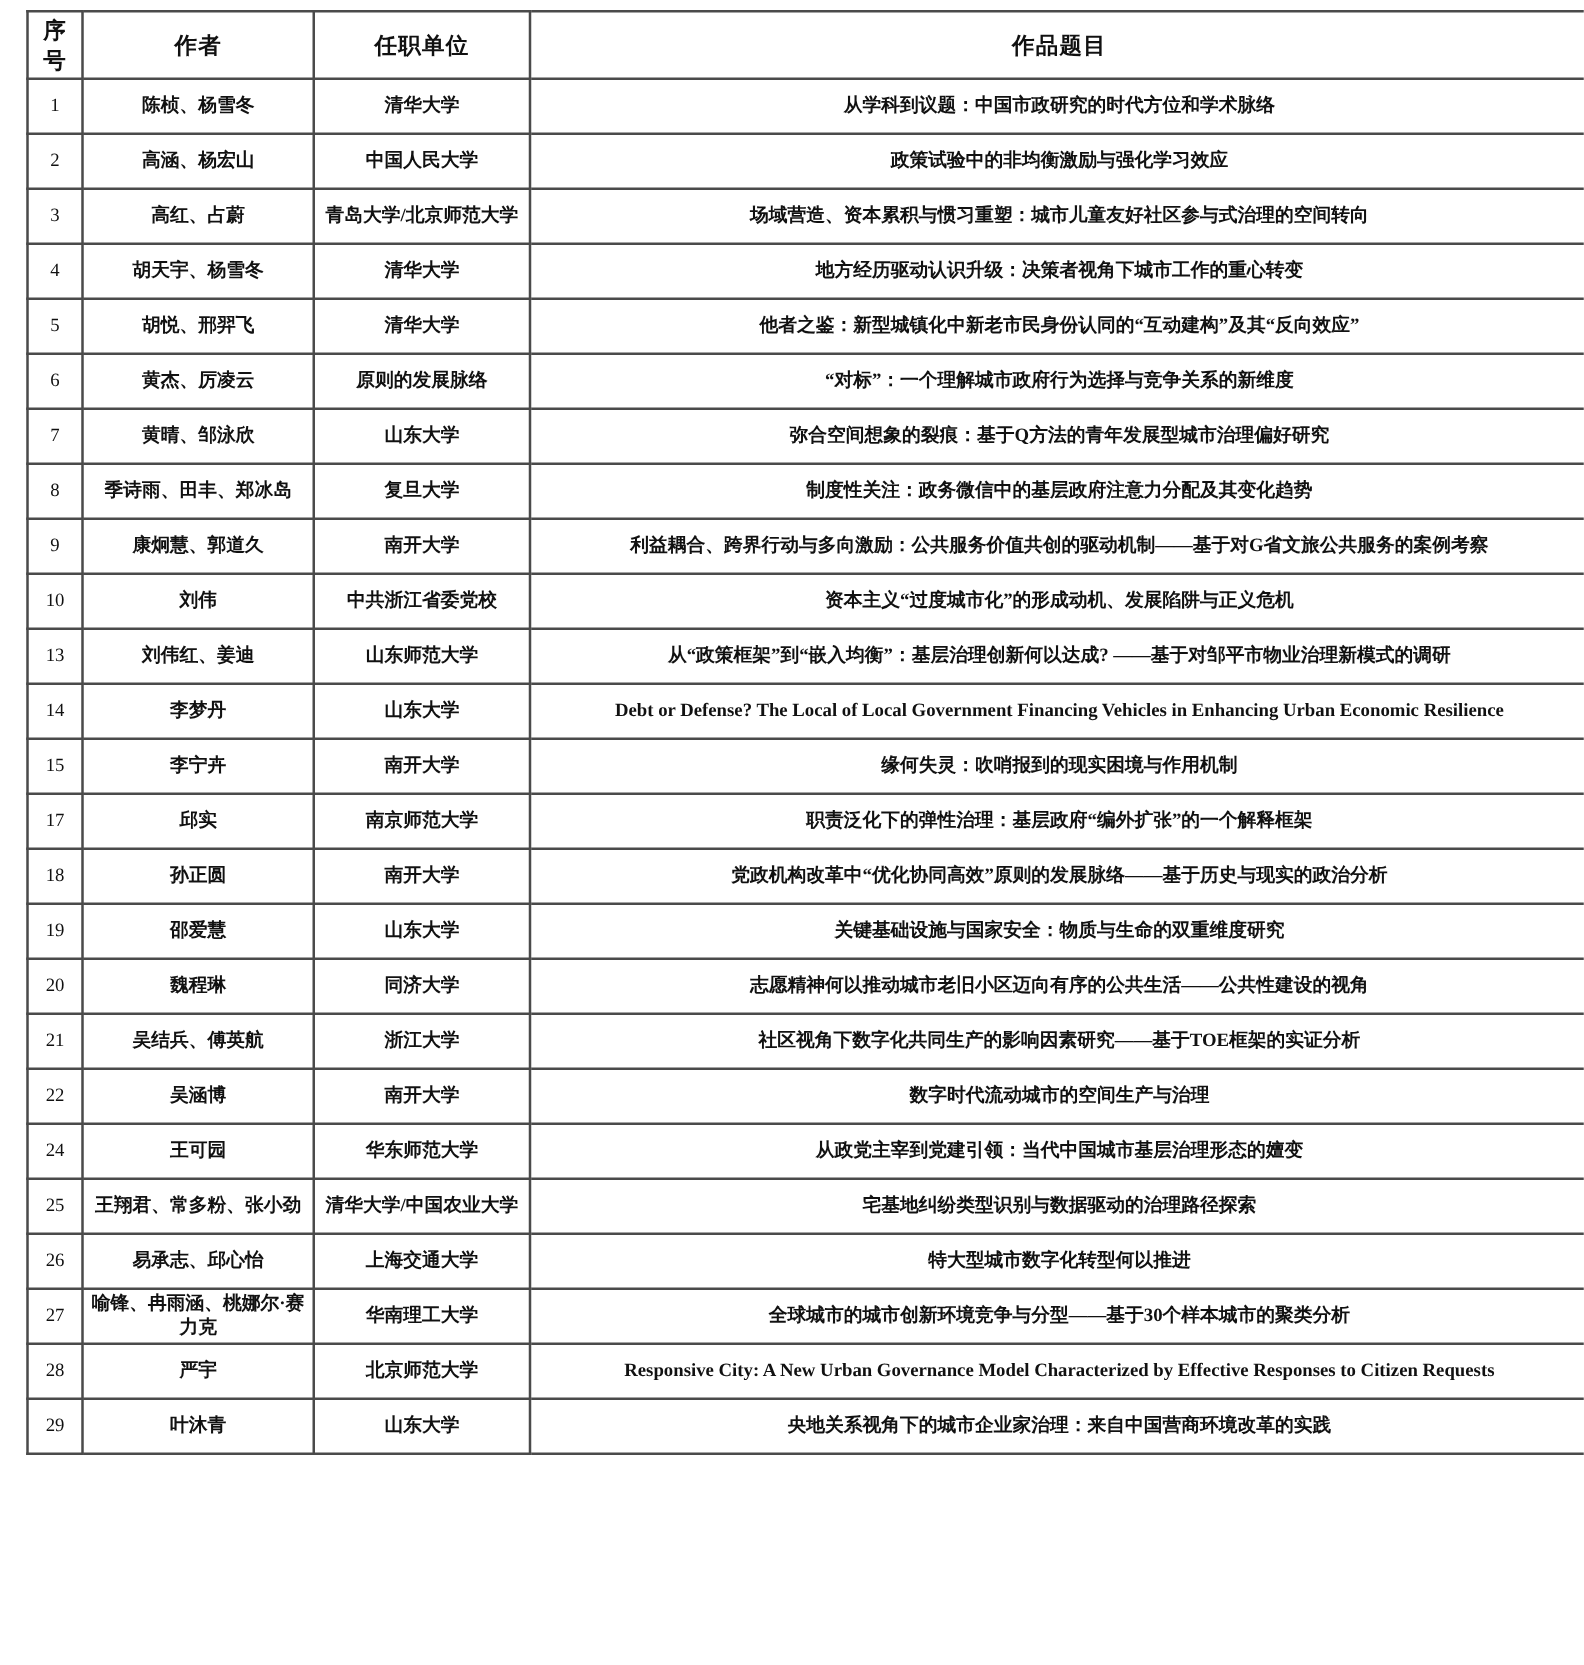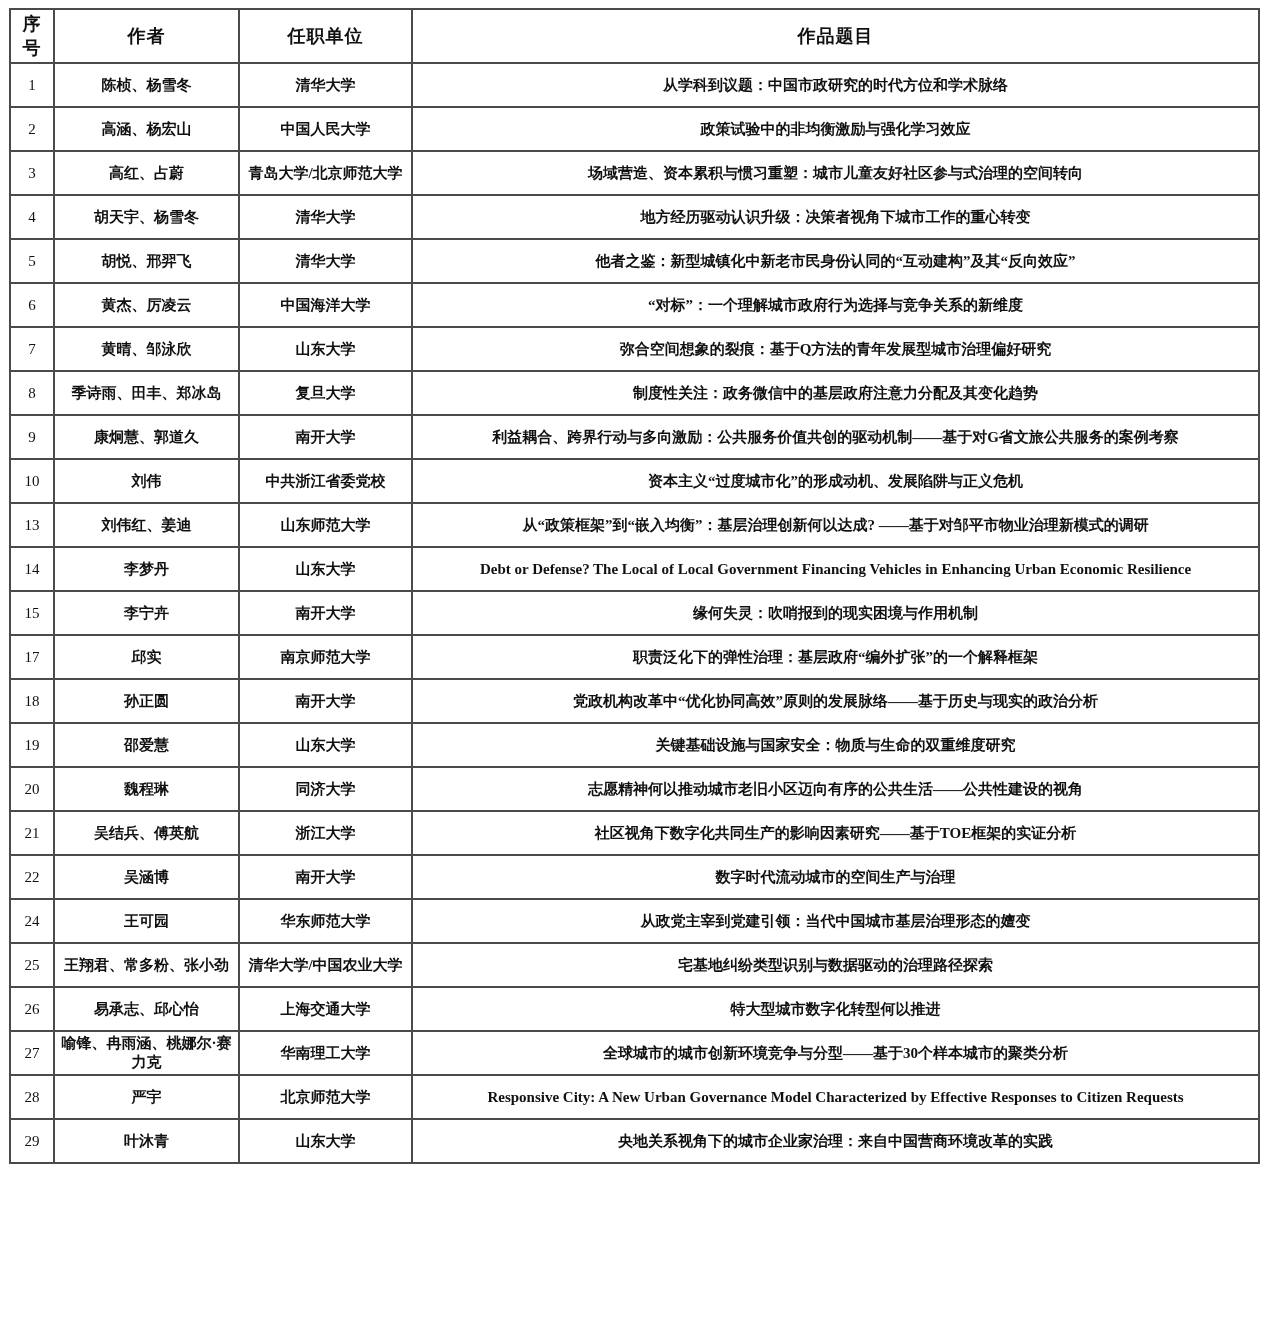--- a/index.html
+++ b/index.html
@@ -6,21 +6,21 @@
     margin: 0;
     padding: 0;
     background: #ffffff;
     font-family: "Liberation Serif", "DejaVu Serif", serif;
     color: #111111;
   }
   .page {
     width: 1267px;
     height: 1332px;
     box-sizing: border-box;
-    padding: 8px 9px;
+    padding: 8px 21px;
     background: #ffffff;
   }
   table.papers {
     width: 1249px;
     border-collapse: collapse;
     table-layout: fixed;
     border: 2px solid #3f3f3f;
   }
   table.papers col.c-no   { width: 44px;  }
   table.papers col.c-auth { width: 185px; }
@@ -100,21 +100,21 @@
         </tr>
         <tr>
           <td class="no-cell">5</td>
           <td class="auth-cell">胡悦、邢羿飞</td>
           <td class="aff-cell">清华大学</td>
           <td class="title-cell">他者之鉴：新型城镇化中新老市民身份认同的“互动建构”及其“反向效应”</td>
         </tr>
         <tr>
           <td class="no-cell">6</td>
           <td class="auth-cell">黄杰、厉凌云</td>
-          <td class="aff-cell">中国海洋大学</td>
+          <td class="aff-cell">原则的发展脉络</td>
           <td class="title-cell">“对标”：一个理解城市政府行为选择与竞争关系的新维度</td>
         </tr>
         <tr>
           <td class="no-cell">7</td>
           <td class="auth-cell">黄晴、邹泳欣</td>
           <td class="aff-cell">山东大学</td>
           <td class="title-cell">弥合空间想象的裂痕：基于Q方法的青年发展型城市治理偏好研究</td>
         </tr>
         <tr>
           <td class="no-cell">8</td>

